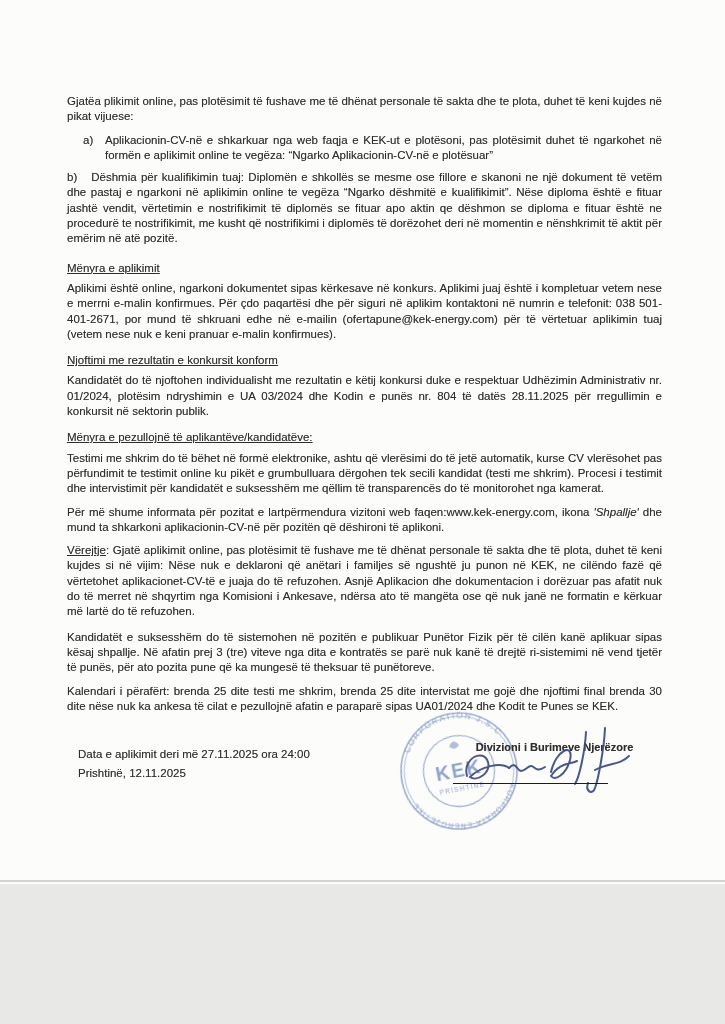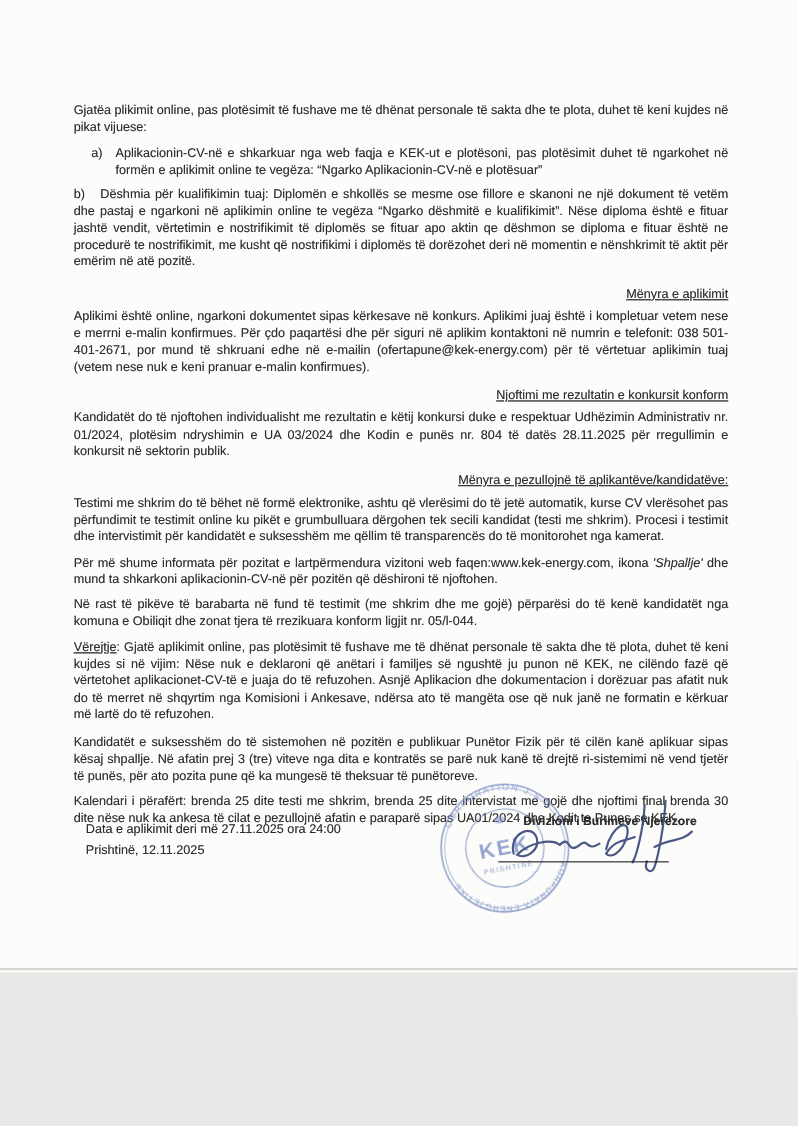--- a/index.html
+++ b/index.html
@@ -11,21 +11,21 @@
     font-family:"Liberation Sans", sans-serif;
     color:#2e2e2e;
   }
   .doc{
     position:absolute;left:67px;right:63px;top:94px;
     font-size:11.5px;line-height:15.3px;
     text-align:justify;
     text-shadow:0 0 .35px rgba(40,40,40,.45);
   }
   .para{margin:0 0 8px 0;}
-  .h{margin:11px 0 5px 0;text-align:right;}
+  .h{margin:11px 0 5px 0;text-align:left;}
   .b{font-weight:normal;}
   .u{text-decoration:underline;}
   .i{font-style:italic;}
   .li-a{display:flex;padding-left:16px;margin:0 0 7px 0;}
   .li-a .marker{width:22px;flex:none;}
   .li-a .body{flex:1;text-align:justify;}
   .pb .marker{margin-right:14px;}
   .mb14{margin-bottom:14px;}
   .mb10{margin-bottom:10px;}
   .mb6{margin-bottom:6px;}
@@ -79,23 +79,22 @@
 
     <p class="para h"><span class="b u">Njoftimi me rezultatin e konkursit konform</span></p>
 
     <p class="para mb10">Kandidatët do të njoftohen individualisht me rezultatin e këtij konkursi duke e respektuar Udhëzimin Administrativ nr. 01/2024, plotësim ndryshimin e UA 03/2024 dhe Kodin e punës nr. 804 të datës 28.11.2025 për rregullimin e konkursit në sektorin publik.</p>
 
     <p class="para h"><span class="b u">Mënyra e pezullojnë të aplikantëve/kandidatëve:</span></p>
 
 
     <p class="para">Testimi me shkrim do të bëhet në formë elektronike, ashtu që vlerësimi do të jetë automatik, kurse CV vlerësohet pas përfundimit te testimit online ku pikët e grumbulluara dërgohen tek secili kandidat (testi me shkrim). Procesi i testimit dhe intervistimit për kandidatët e suksesshëm me qëllim të transparencës do të monitorohet nga kamerat.</p>
 
-    <p class="para"><span>Për më shume informata për pozitat e lartpërmendura vizitoni web faqen:www.kek-energy.com, ikona </span><span class="i">'Shpallje'</span><span> dhe mund ta shkarkoni </span><span class="b">aplikacionin-CV-në</span><span> për pozitën që dëshironi të njoftohen.</span></p>
+    <p class="para"><span>Për më shume informata për pozitat e lartpërmendura vizitoni web faqen:www.kek-energy.com, ikona </span><span class="i">'Shpallje'</span><span> dhe mund ta shkarkoni </span><span class="b">aplikacionin-CV-në</span><span> për pozitën që dëshironi të aplikoni.</span></p>
 
-    <p class="para b">Në rast të pikëve të barabarta në fund të testimit (me shkrim dhe me gojë) përparësi do të kenë kandidatët nga komuna e Obiliqit dhe zonat tjera të rrezikuara konform ligjit nr. 05/l-044.</p>
 
     <p class="para mb10"><span class="b u">Vërejtje</span><span>: Gjatë aplikimit online, pas plotësimit të fushave me të dhënat personale të sakta dhe të plota, duhet të keni kujdes si në vijim: </span><span class="b">Nëse nuk e deklaroni që anëtari i familjes së ngushtë ju punon në KEK, ne cilëndo fazë që vërtetohet aplikacionet-CV-të e juaja do të refuzohen. Asnjë Aplikacion dhe dokumentacion i dorëzuar pas afatit nuk do të merret në shqyrtim nga Komisioni i Ankesave, ndërsa ato të mangëta ose që nuk janë ne formatin e kërkuar më lartë do të refuzohen.</span></p>
 
     <p class="para">Kandidatët e suksesshëm do të sistemohen në pozitën e publikuar Punëtor Fizik për të cilën kanë aplikuar sipas kësaj shpallje. Në afatin prej 3 (tre) viteve nga dita e kontratës se parë nuk kanë të drejtë ri-sistemimi në vend tjetër të punës, për ato pozita pune që ka mungesë të theksuar të punëtoreve.</p>
 
     <p class="para">Kalendari i përafërt: brenda 25 dite testi me shkrim, brenda 25 dite intervistat me gojë dhe njoftimi final brenda 30 dite nëse nuk ka ankesa të cilat e pezullojnë afatin e paraparë sipas UA01/2024 dhe Kodit te Punes se KEK.</p>
 
   </div>
 
   <div class="footer-left">

